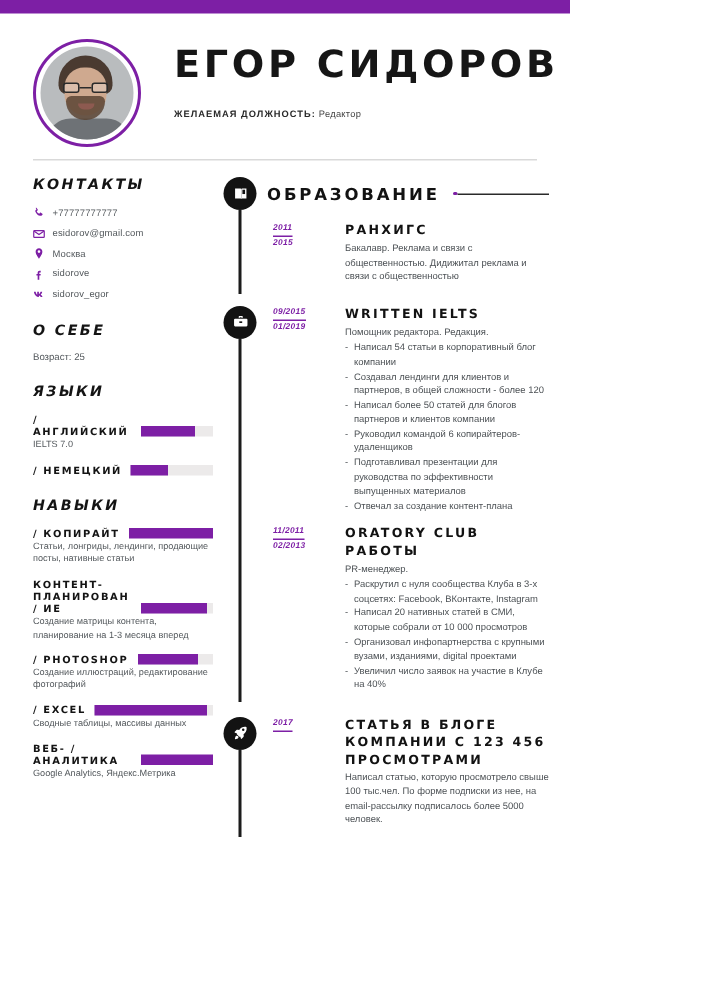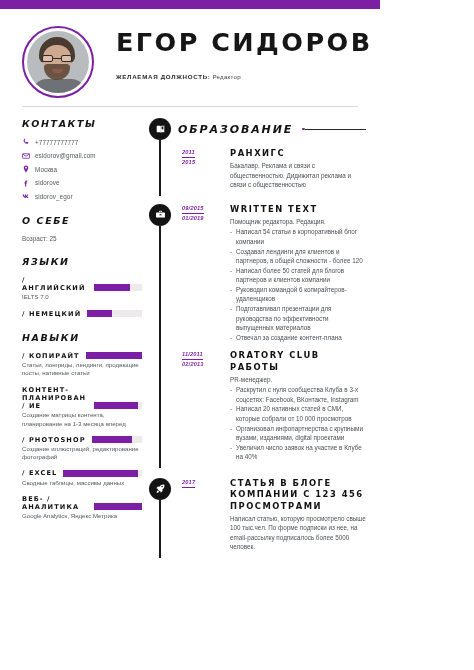--- a/index.html
+++ b/index.html
@@ -94,21 +94,20 @@
   .sec-head { display: flex; align-items: center; height: 22px; }
   .sec-icon {
     position: absolute; left: -3px; top: 0;
     width: 22px; height: 22px; border-radius: 50%;
     background: #131313; display: flex; align-items: center; justify-content: center;
   }
   .sec-title {
     font-family: "DejaVu Sans", sans-serif;
     font-size: 11px; font-weight: 700; letter-spacing: 1.9px; color: #121212;
     white-space: nowrap;
-    font-style: italic;
   }
   .sec-rule { flex: 1 1 auto; display: flex; align-items: center; margin-left: 9px; }
   .sec-rule .dot { width: 2.6px; height: 2.6px; border-radius: 50%; background: #7d1fa5; flex:0 0 auto;}
   .sec-rule .ln { height: 1px; background: #2a2a2a; flex: 1 1 auto; }
 
   .spine { position: absolute; left: 7.2px; top: 22px; bottom: -6px; width: 1.6px; background: #1b1b1b; }
 
   .entry { position: relative; padding-left: 52px; margin-top: 8px; }
   .dates { position: absolute; left: 4px; top: 0; width: 42px; text-align: left; }
   .dates div {
@@ -335,21 +334,21 @@
               <rect x="6.6" y="7.6" width="2.8" height="1.6" fill="#131313"></rect>
             </svg>
         </div>
         <div class="spine"></div>
 
         <div class="entry">
           <div class="dates">
             <div><span class="d1">09/2015</span></div>
             <div>01/2019</div>
           </div>
-          <div class="e-title">WRITTEN TEXT</div>
+          <div class="e-title">WRITTEN IELTS</div>
           <div class="e-sub">Помощник редактора. Редакция.</div>
           <ul class="e-list">
             <li>Написал 54 статьи в корпоративный блог компании</li>
             <li>Создавал лендинги для клиентов и партнеров, в общей сложности - более 120</li>
             <li>Написал более 50 статей для блогов партнеров и клиентов компании</li>
             <li>Руководил командой 6 копирайтеров-удаленщиков</li>
             <li>Подготавливал презентации для руководства по эффективности выпущенных материалов</li>
             <li>Отвечал за создание контент-плана</li>
           </ul>
         </div>

